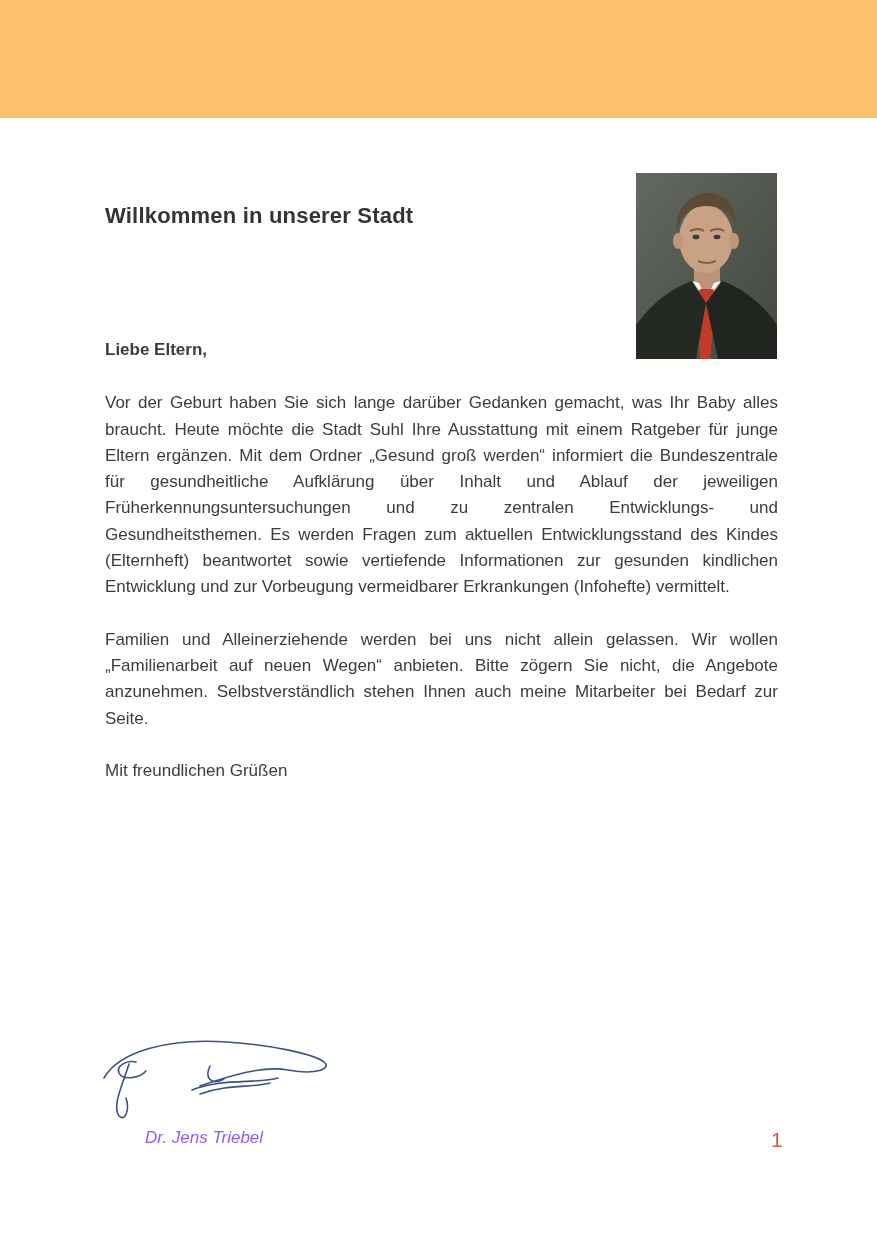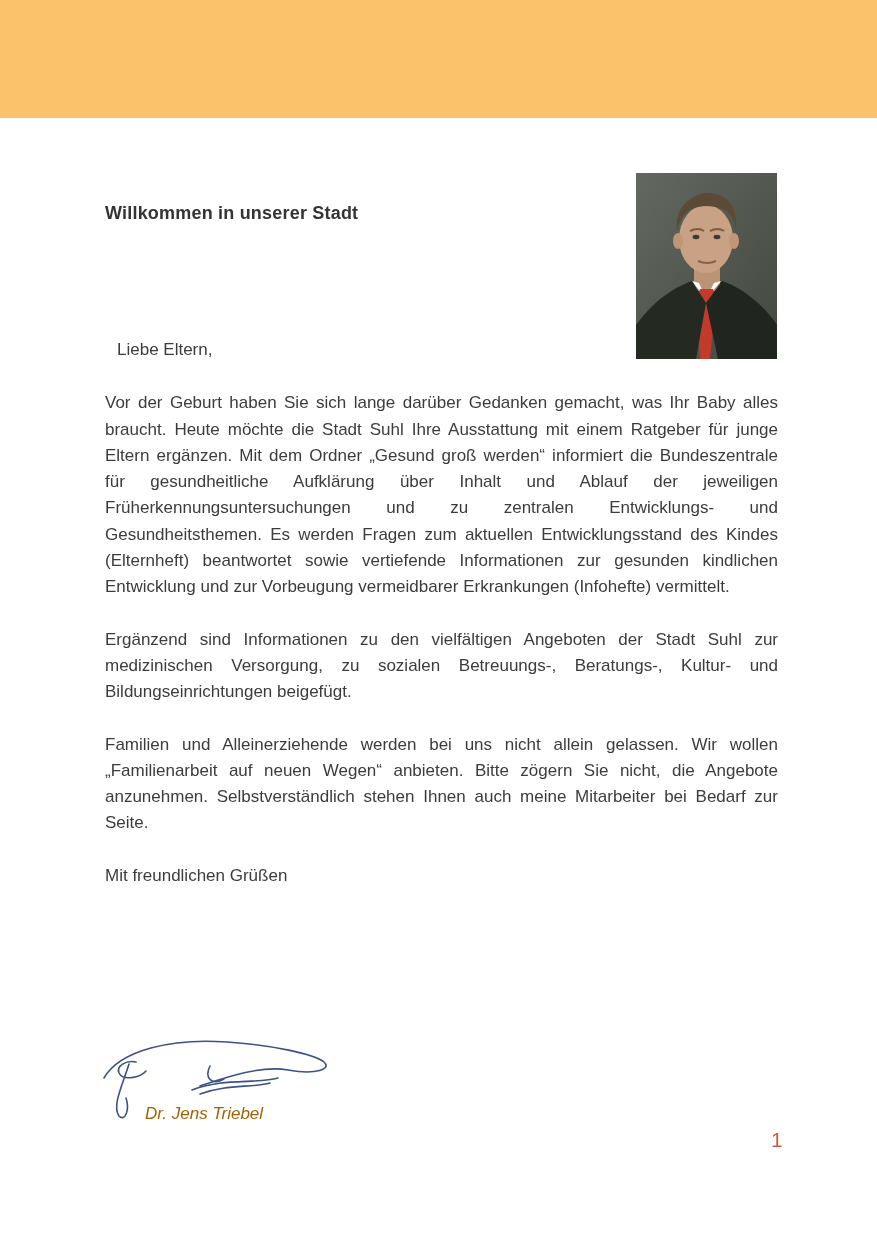--- a/index.html
+++ b/index.html
@@ -11,54 +11,54 @@
     position:relative;
     overflow:hidden;
   }
   .band{
     position:absolute;top:0;left:0;
     width:877px;height:118px;
     background:var(--band,#fbc26b);
   }
   .page-title{
     position:absolute;left:105px;top:203px;
-    font-size:18px;font-weight:bold;
+    font-size:22px;font-weight:bold;
     letter-spacing:0.2px;
     color:#343434;
   }
   .portrait{
     position:absolute;left:636px;top:173px;
     width:141px;height:186px;display:block;
   }
   .letter-body{
     position:absolute;left:105px;top:337px;
     width:673px;
     font-size:17px;line-height:26.3px;
   }
-  .salutation{margin:0 0 27px 12px;}
+  .salutation{margin:0 0 27px 0;font-weight:bold;}
   .letter-body p.para{
     margin:0 0 26px 0;
     text-align:justify;
   }
   .closing{margin:24px 0 0 0;}
   .signature-block{
     position:absolute;left:92px;top:1028px;
     width:260px;height:110px;
   }
   .signature-svg{display:block;}
   .signature-svg path{
     fill:none;
     stroke:var(--signature_ink,#3d5188);
     stroke-width:1.6;
     stroke-linecap:round;
   }
   .signatory{
-    position:absolute;left:145px;top:1104px;
+    position:absolute;left:145px;top:1128px;
     font-size:17px;font-style:italic;
-    color:#a16207;
+    color:#8b5cf6;
   }
   .pagenum{
     position:absolute;left:771px;top:1128px;
     font-size:21px;
     color:var(--page_number,#cc5f3b);
   }
 </style>
 </head>
 <body>
 
@@ -96,21 +96,20 @@
 
   <path d="M64,116 L77,116 L80,126 L74,186 L64,186 L60,126 Z" fill="#c23a2a"></path>
 
   <path d="M0,186 L0,152 C20,124 44,112 56,108 L70,130 L60,186 Z" fill="#242a22"></path>
   <path d="M141,186 L141,152 C122,124 98,112 86,108 L70,130 L82,186 Z" fill="#20261f"></path>
 </svg>
 
 <div class="letter-body">
   <p class="salutation">Liebe Eltern,</p>
   <p class="para">Vor der Geburt haben Sie sich lange darüber Gedanken gemacht, was Ihr Baby alles braucht. Heute möchte die Stadt Suhl Ihre Ausstattung mit einem Ratgeber für junge Eltern ergänzen. Mit dem Ordner „Gesund groß werden“ informiert die Bundeszentrale für gesundheitliche Aufklärung über Inhalt und Ablauf der jeweiligen Früherkennungsuntersuchungen und zu zentralen Entwicklungs- und Gesundheitsthemen. Es werden Fragen zum aktuellen Entwicklungsstand des Kindes (Elternheft) beantwortet sowie vertiefende Informationen zur gesunden kindlichen Entwicklung und zur Vorbeugung vermeidbarer Erkrankungen (Infohefte) vermittelt.</p>
-  <p class="para">Ergänzend sind Informationen zu den vielfältigen Angeboten der Stadt Suhl zur medizinischen Versorgung, zu sozialen Betreuungs-, Beratungs-, Kultur- und Bildungseinrichtungen beigefügt.</p>
   <p class="para">Familien und Alleinerziehende werden bei uns nicht allein gelassen. Wir wollen „Familienarbeit auf neuen Wegen“ anbieten. Bitte zögern Sie nicht, die Angebote anzunehmen. Selbstverständlich stehen Ihnen auch meine Mitarbeiter bei Bedarf zur Seite.</p>
   <p class="closing">Mit freundlichen Grüßen</p>
 </div>
 
 <div class="signature-block">
   <svg class="signature-svg" width="250" height="95" viewBox="0 0 250 95" aria-hidden="true">
 
     <path d="M12,50 C28,22 80,10 135,14 C180,17 222,26 232,34 C240,41 224,47 196,42 C168,37 132,50 108,58"></path>
 
     <path d="M44,34 C34,32 24,38 27,45 C31,53 48,50 54,43"></path>

